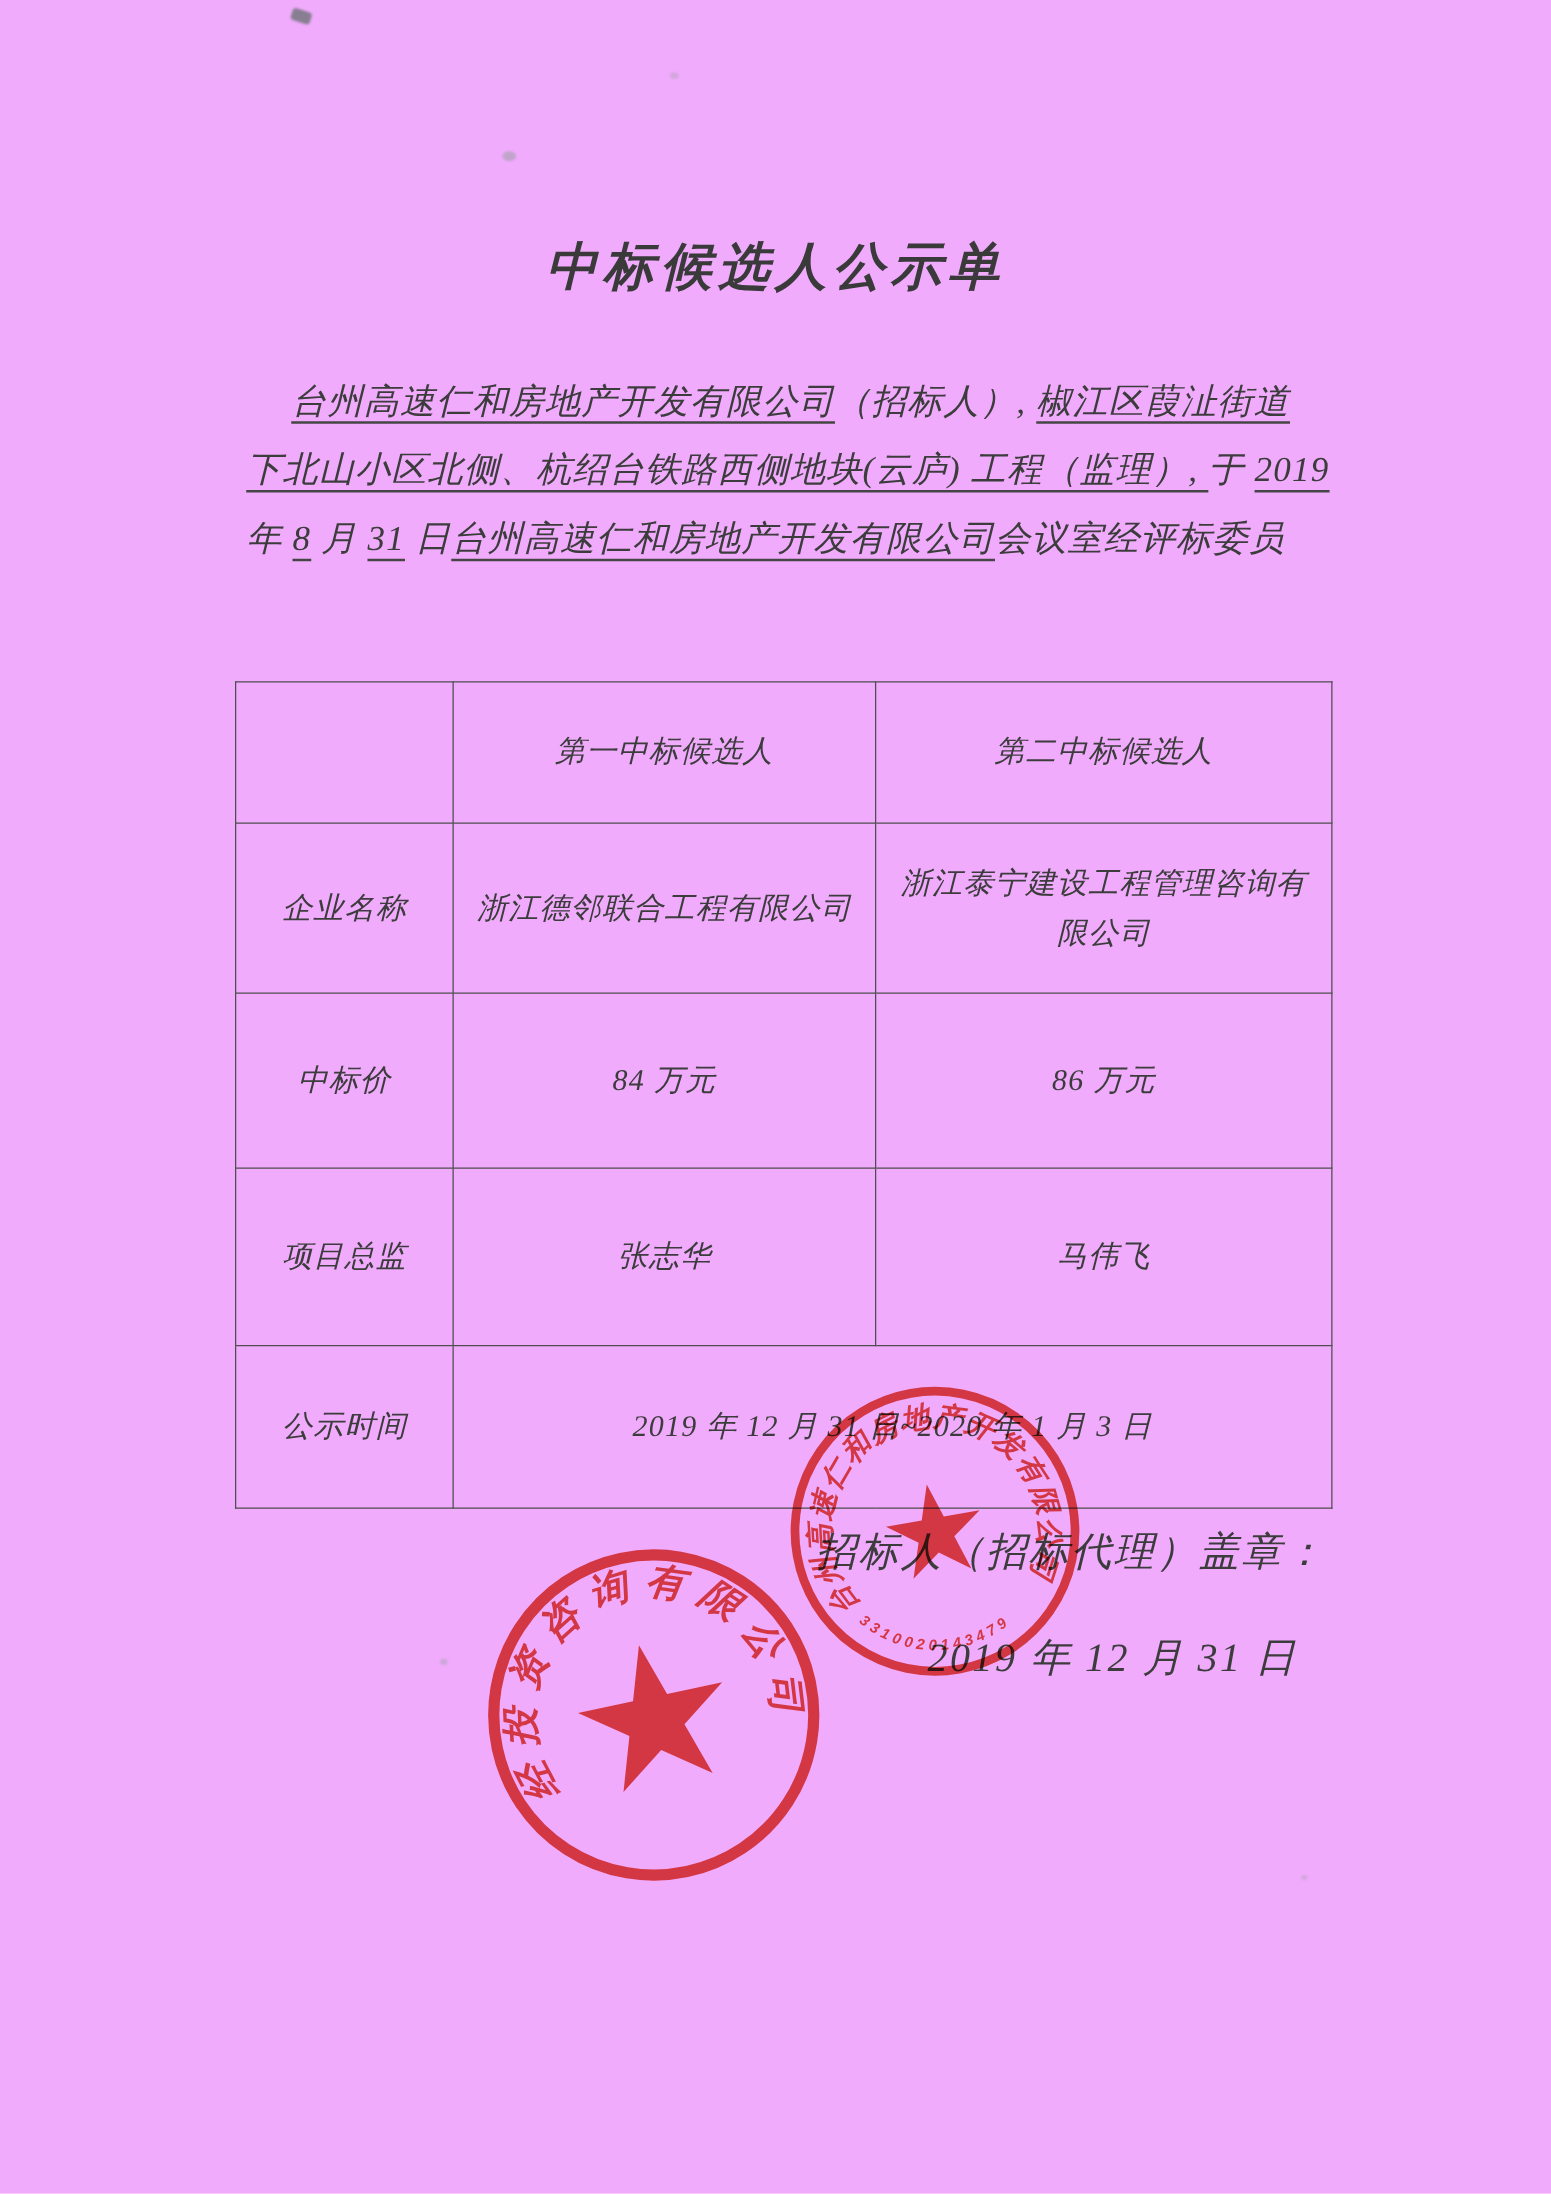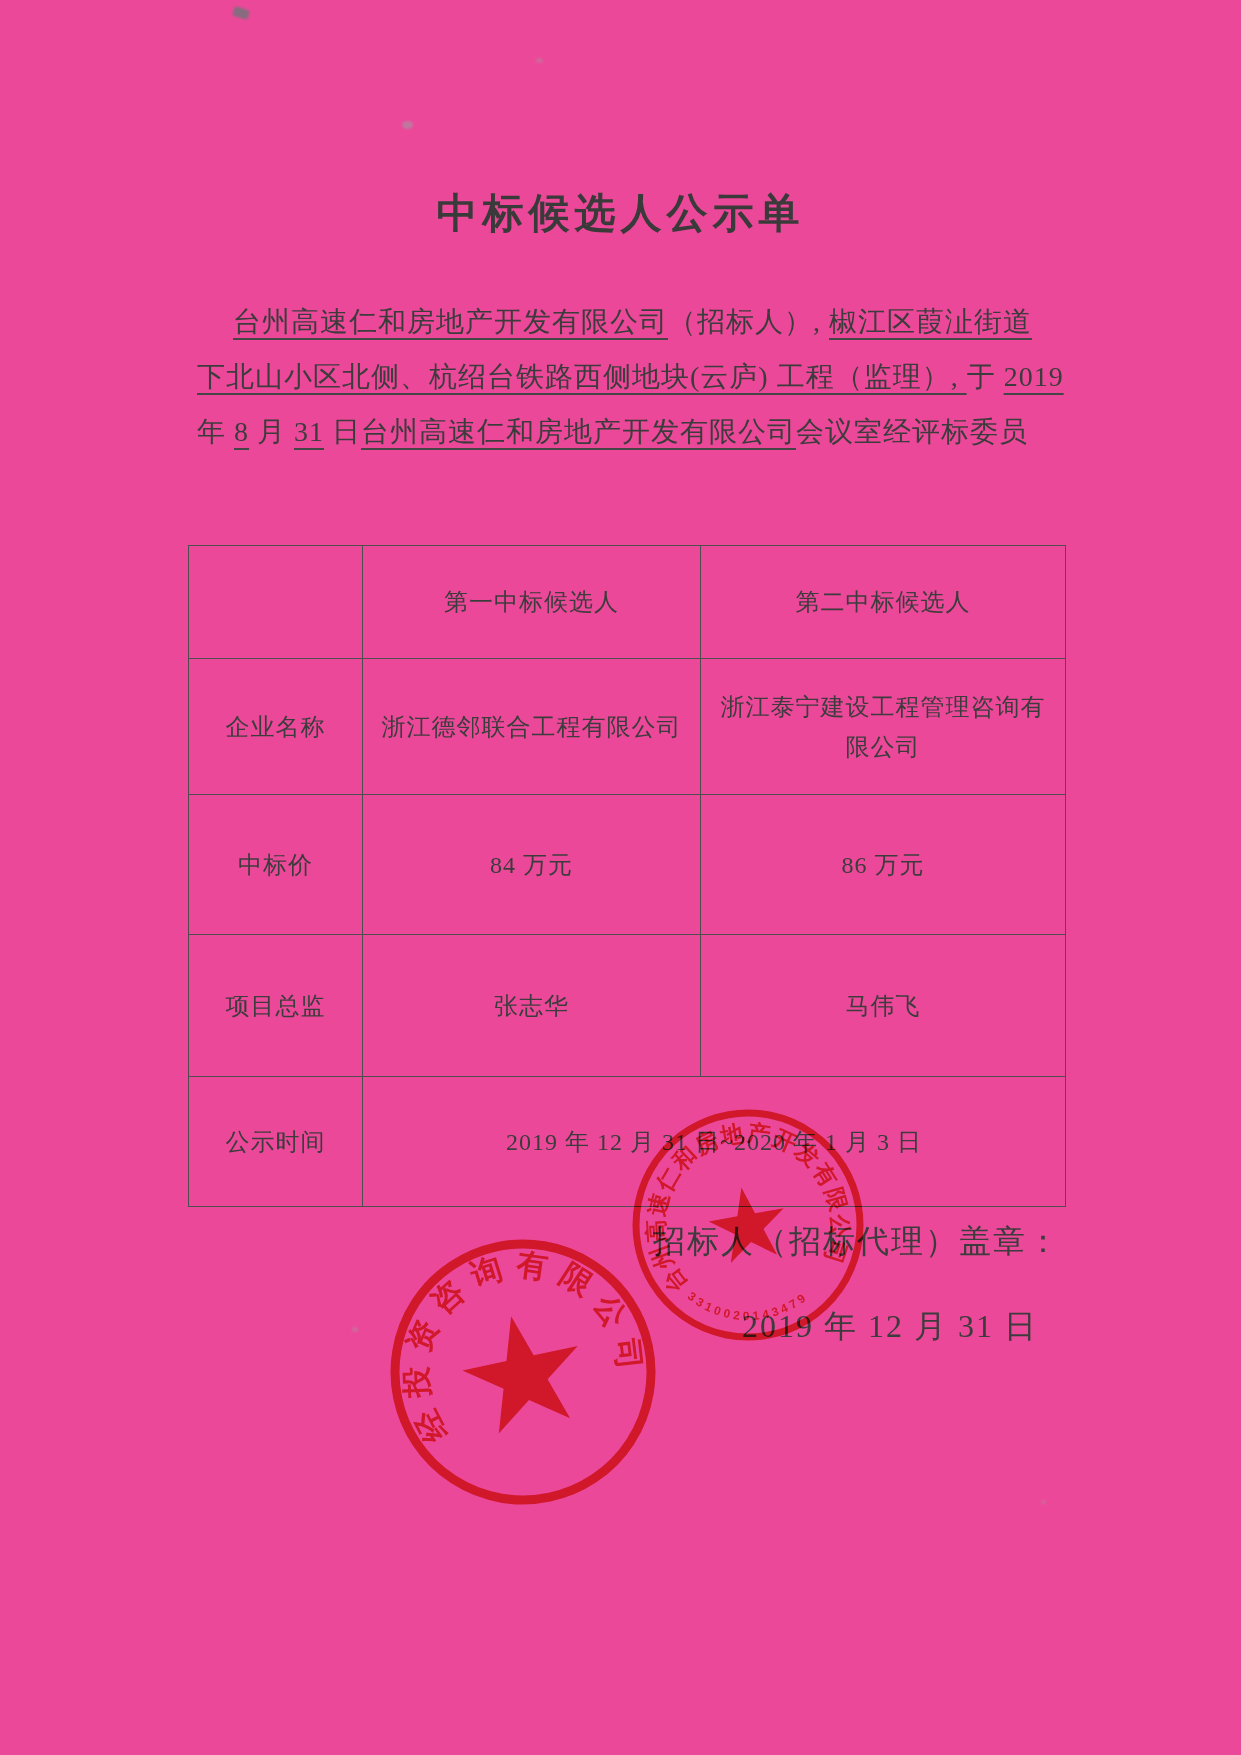--- a/index.html
+++ b/index.html
@@ -4,21 +4,21 @@
 <style>
   html,body{margin:0;padding:0;}
   body{
     width:1241px;height:1755px;
     background:#ffffff;
     position:relative;
     font-family:"Liberation Serif","DejaVu Serif",serif;
     color:#3b3b3b;
     overflow:hidden;
   }
-  .page{position:absolute;inset:0;background:#ec4899;}
+  .page{position:absolute;inset:0;background:#f0abfc;font-style:italic;}
   
   .speck{position:absolute;background:#9aa0a4;border-radius:50%;filter:blur(1px);opacity:.55;}
   .speck.s1{left:233px;top:8px;width:16px;height:10px;opacity:.8;background:#6f7478;border-radius:3px;transform:rotate(18deg);}
   .speck.s2{left:402px;top:121px;width:11px;height:8px;}
   .speck.s3{left:536px;top:58px;width:7px;height:5px;opacity:.35;}
   .speck.s4{left:352px;top:1327px;width:6px;height:5px;opacity:.4;}
   .speck.s5{left:1041px;top:1500px;width:5px;height:4px;opacity:.35;}
 
   .title{
     position:absolute;left:0;top:186px;width:100%;

